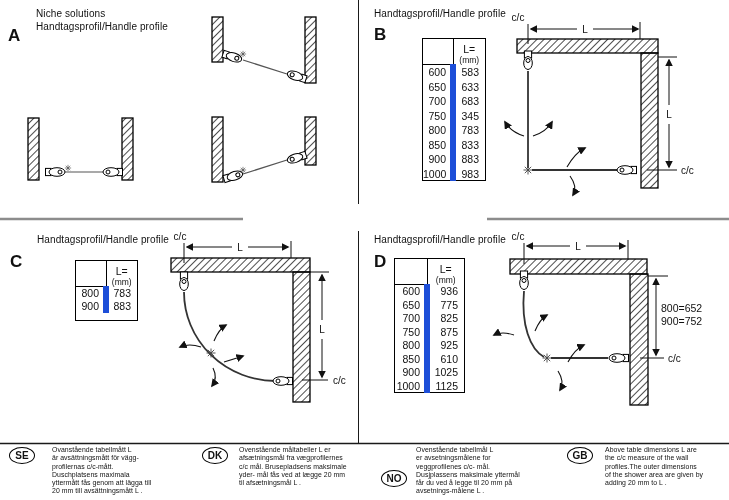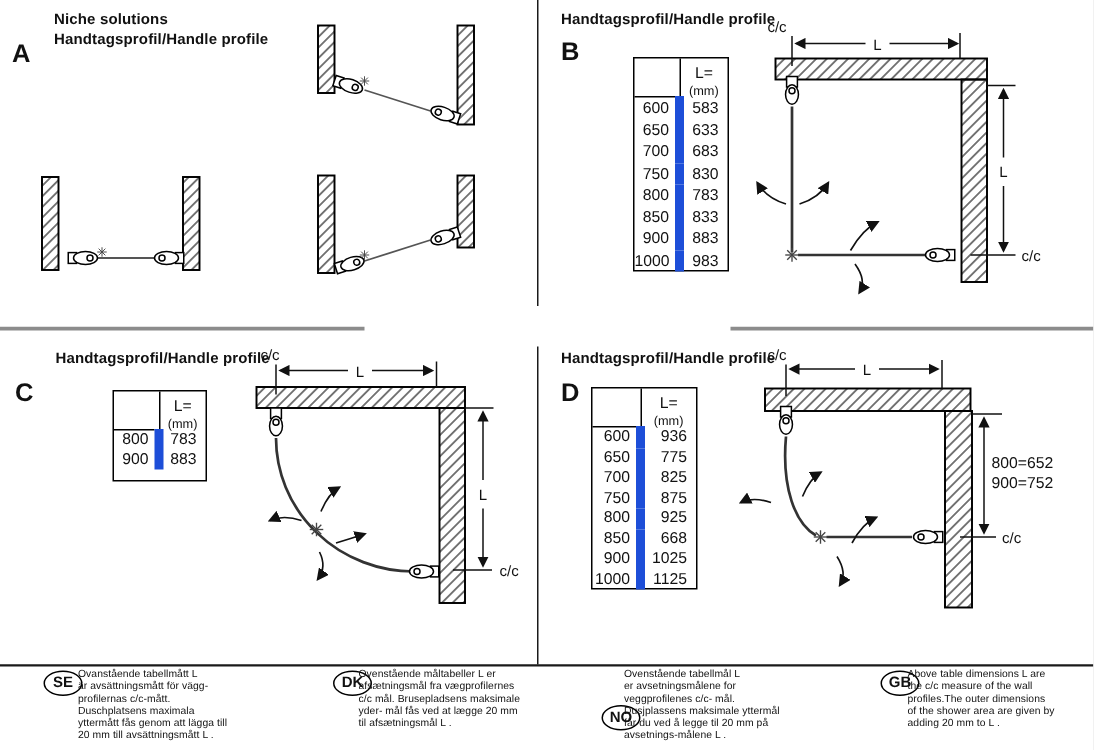--- a/index.html
+++ b/index.html
@@ -1,21 +1,21 @@
 <!DOCTYPE html>
 <html><head>
 <meta charset="utf-8">
 <style>
   html,body{margin:0;padding:0;background:#e8e8e8;}
   .page{
     position:relative;width:729px;height:500px;background:#ffffff;
     font-family:"Liberation Sans", sans-serif;color:#111;overflow:hidden;
   }
   .abs{position:absolute;}
-  .h-bold{position:absolute;font-size:10px;font-weight:bold;white-space:nowrap;letter-spacing:.1px;}
+  .h-bold{position:absolute;font-size:10px;font-weight:normal;white-space:nowrap;letter-spacing:.1px;}
   .letter{position:absolute;font-size:17px;font-weight:bold;}
   .band{position:absolute;left:0;top:207px;width:729px;text-align:center;
         font-size:9.5px;font-weight:bold;white-space:nowrap;}
   svg text{font-family:"Liberation Sans", sans-serif;}
   .lbl{font-size:10px;fill:#111;}
   .lbl2{font-size:10.5px;fill:#111;}
   
   .dimtable{position:absolute;border:1.2px solid #000;background:#fff;box-sizing:border-box;}
   .dimtable table{border-collapse:collapse;width:100%;table-layout:fixed;}
   .dimtable th,.dimtable td{padding:0;margin:0;font-weight:normal;}
@@ -25,21 +25,21 @@
   .dimtable td:last-child{border-left:6px solid #1d4ed8;padding-right:6px;}
   .dimtable td:first-child{padding-right:4px;}
   .dimtable .l1{font-size:10.5px;line-height:11px;}
   .dimtable .l2{font-size:8.5px;line-height:10px;}
   .tb-b td{height:14.5px;line-height:14.5px;}
   .tb-c td{height:13px;line-height:13px;}
   .tb-d td{height:13.5px;line-height:13.5px;}
   
   .oval{position:absolute;width:26px;height:17px;border:1.5px solid #000;border-radius:50%;
         display:flex;align-items:center;justify-content:center;
-        font-size:10px;font-weight:bold;background:#fff;box-sizing:border-box;margin-left:20px;}
+        font-size:10px;font-weight:bold;background:#fff;box-sizing:border-box;}
   .ntext{position:absolute;font-size:6.9px;line-height:8.3px;letter-spacing:.05px;}
 </style>
 </head>
 <body>
 
 <div class="page">
 
   <svg class="abs" style="left:0;top:0" width="729" height="500" viewBox="0 0 729 500">
     <defs>
       <pattern id="hatch" width="5" height="5" patternUnits="userSpaceOnUse" patternTransform="rotate(45)">
@@ -266,21 +266,21 @@
           <tr>
             <td>650</td>
             <td>633</td>
           </tr>
           <tr>
             <td>700</td>
             <td>683</td>
           </tr>
           <tr>
             <td>750</td>
-            <td>830</td>
+            <td>345</td>
           </tr>
           <tr>
             <td>800</td>
             <td>783</td>
           </tr>
           <tr>
             <td>850</td>
             <td>833</td>
           </tr>
           <tr>
@@ -354,21 +354,21 @@
           <tr>
             <td>750</td>
             <td>875</td>
           </tr>
           <tr>
             <td>800</td>
             <td>925</td>
           </tr>
           <tr>
             <td>850</td>
-            <td>668</td>
+            <td>610</td>
           </tr>
           <tr>
             <td>900</td>
             <td>1025</td>
           </tr>
           <tr>
             <td>1000</td>
             <td>1125</td>
           </tr>
         </tbody>

